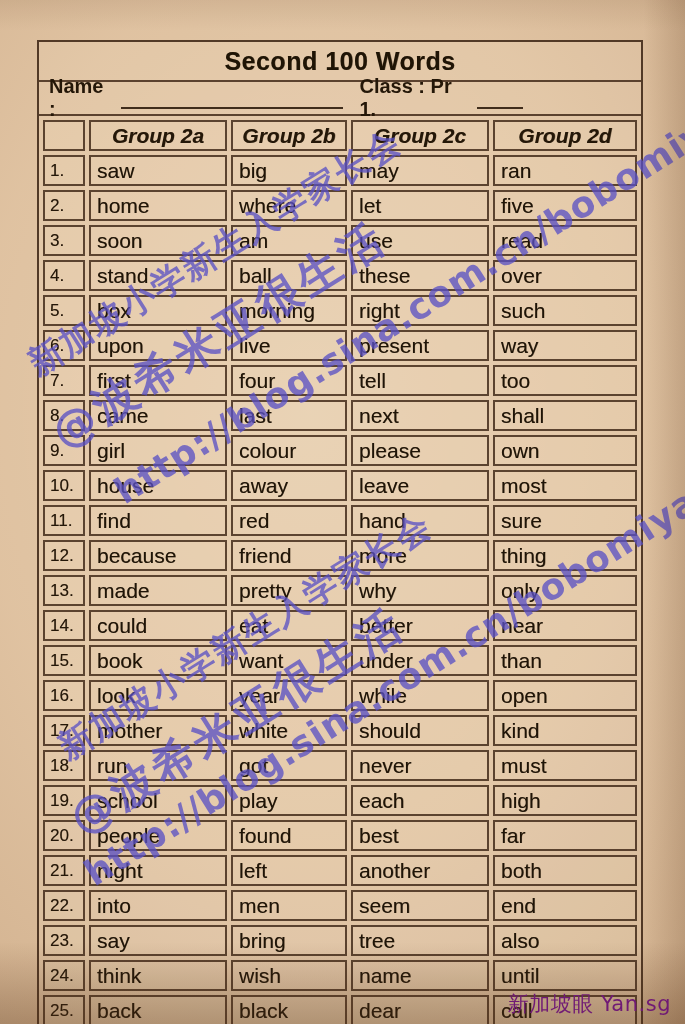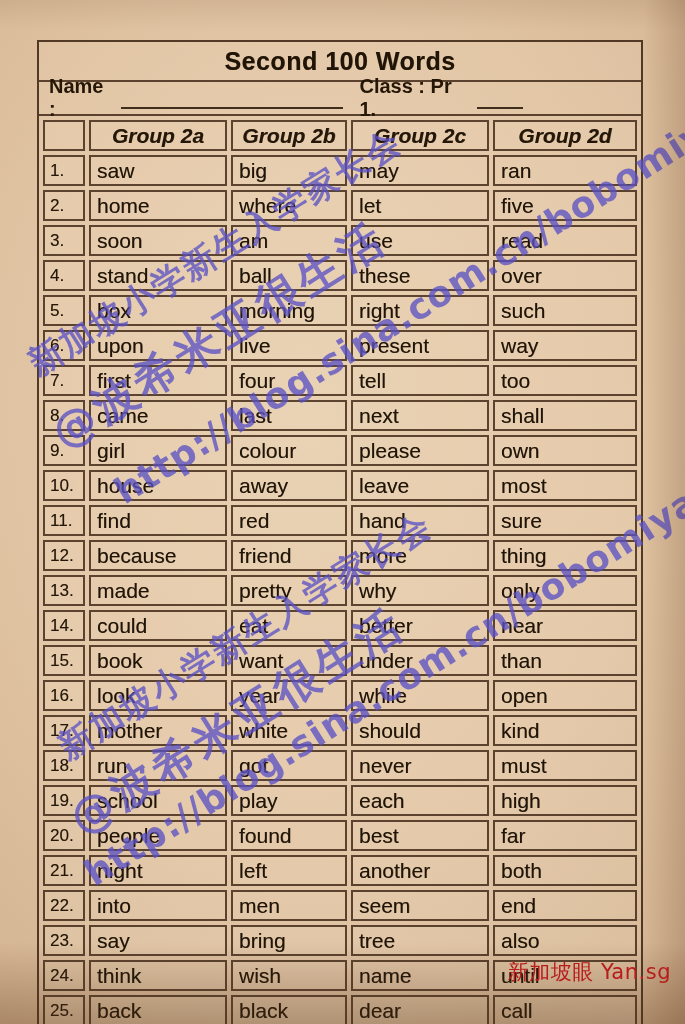--- a/index.html
+++ b/index.html
@@ -85,22 +85,22 @@
   .wm-c{font-size:36px;letter-spacing:1px;font-weight:bold;}
   #wm1a{left:32px;top:344px;}
   #wm1b{left:56px;top:408px;}
   #wm1c{left:118px;top:474px;}
   #wm2a{left:62px;top:728px;}
   #wm2b{left:74px;top:794px;}
   #wm2c{left:88px;top:856px;}
 
   
   .brand{
-    position:absolute;right:14px;top:958px;z-index:7;
-    color:#b91c1c;font-size:21px;letter-spacing:0.5px;
+    position:absolute;right:14px;top:990px;z-index:7;
+    color:#701a75;font-size:21px;letter-spacing:0.5px;
     font-family:"DejaVu Sans", sans-serif;
   }
 </style>
 </head>
 <body>
 
 <div class="paper-light"></div>
 
 <div class="sheet">
   <div class="title-row">Second 100 Words</div>

